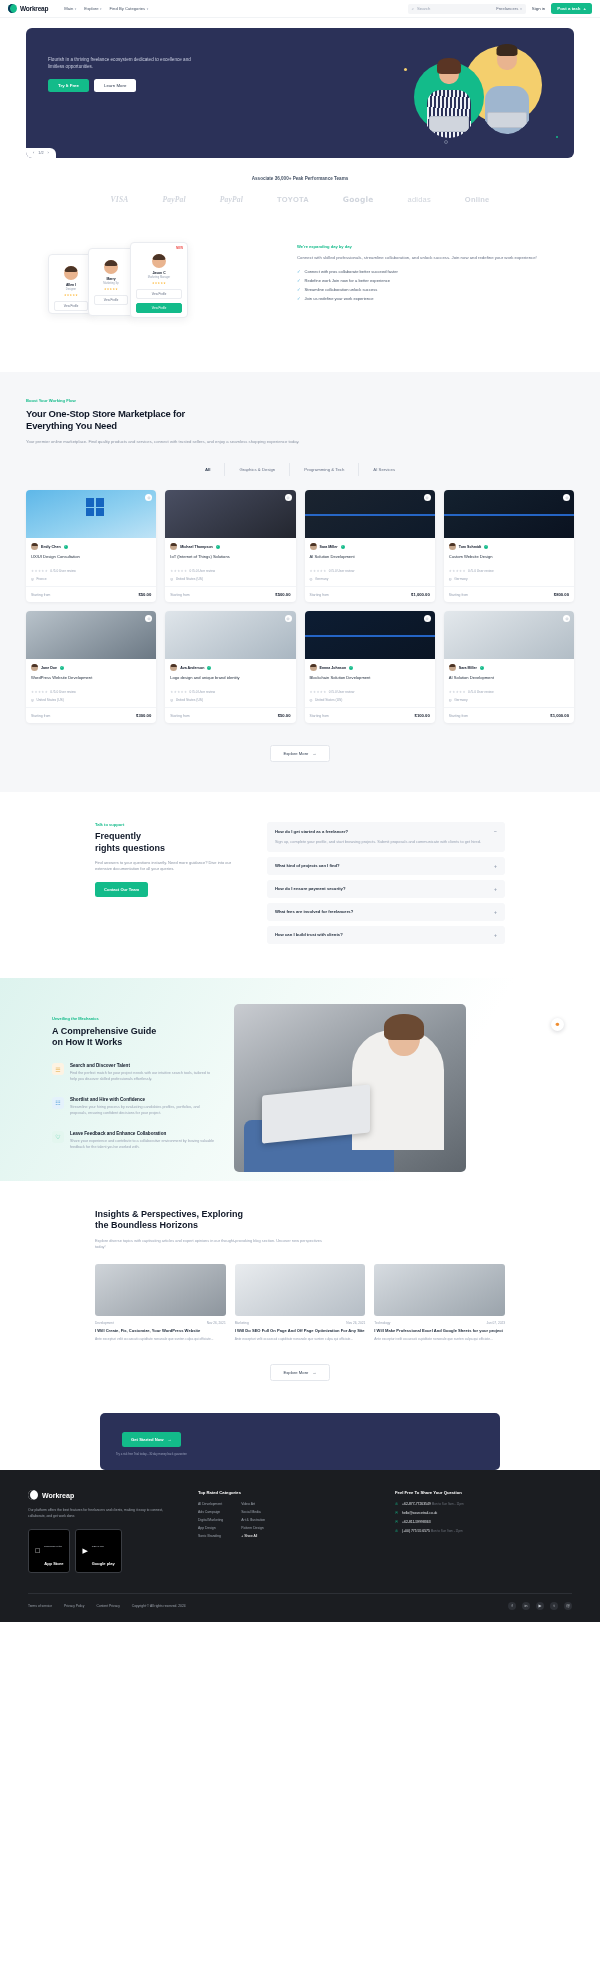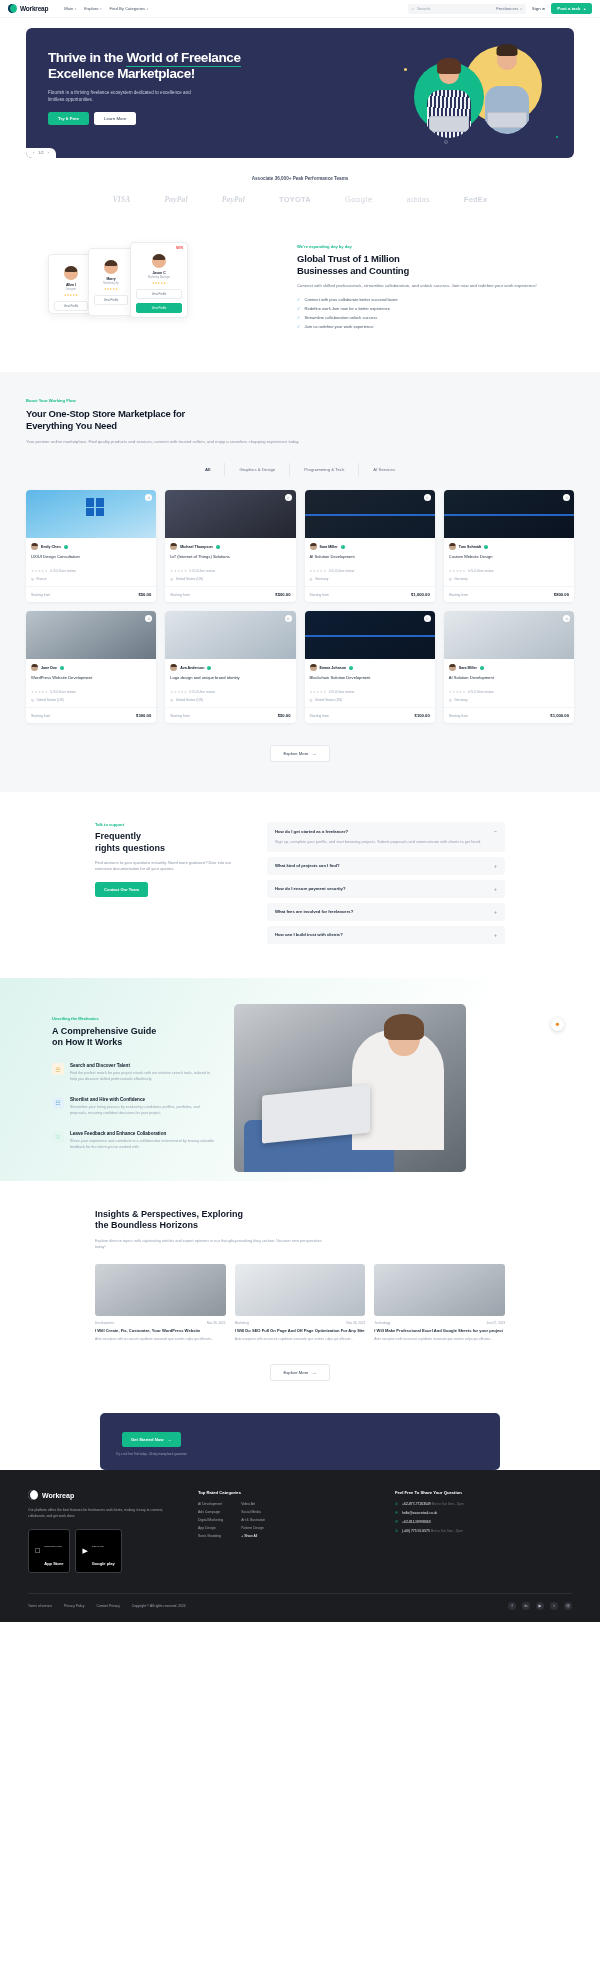--- a/index.html
+++ b/index.html
@@ -91,21 +91,21 @@
   }
   .hero-nav span { font-size: 3.8px; color: #667085; }
 
   
   .brands-sec { padding: 18px 0 22px; text-align: center; background: #fff; }
   .brands-title { font-size: 4.6px; font-weight: bold; color: #475467; }
   .brands-row { display: flex; justify-content: center; align-items: center; gap: 34px; margin-top: 14px; opacity: .45; }
   .brand-logo { font-size: 7.5px; color: #98a2b3; font-weight: bold; letter-spacing: .2px; }
   .brand-logo.visa { font-style: italic; font-family: "Liberation Serif", serif; }
   .brand-logo.paypal { font-style: italic; font-family: "Liberation Serif", serif; font-weight: bold; }
-  .brand-logo.google { font-weight: normal; font-family: "DejaVu Sans", sans-serif; }
+  .brand-logo.google { font-weight: bold; font-family: "DejaVu Sans", sans-serif; }
   .brand-logo.adidas { font-weight: normal; }
   .brand-logo.fedex { font-weight: bold; }
 
   
   .trust { display: flex; padding: 14px 26px 32px; gap: 16px; background: #fff; align-items: flex-start; }
   .trust-left { width: 255px; position: relative; height: 100px; }
   .tcard {
     position: absolute; background: #fff; border: 1px solid #eaecf0; border-radius: 4px;
     box-shadow: 0 2px 8px rgba(16,24,40,.07); padding: 5px;
   }
@@ -308,24 +308,20 @@
       <button class="btn-post">
         <span>Post a task</span>
         <span>+</span>
       </button>
     </div>
   </div>
 
   <div class="hero-sec">
     <div class="hero">
       <div class="hero-inner">
-        <h1>
-          <span>Thrive in the </span><span class="ul">World of Freelance</span><br>
-          <span>Excellence Marketplace!</span>
-        </h1>
         <p>Flourish in a thriving freelance ecosystem dedicated to excellence and limitless opportunities.</p>
         <div class="hero-btns">
           <button class="hb primary">Try It Free</button>
           <button class="hb ghost">Learn More</button>
         </div>
       </div>
       <div class="hero-art">
         <div class="blob-y"></div>
         <div class="blob-g"></div>
         <div class="person p1">
@@ -354,21 +350,21 @@
 
   <div class="brands-sec">
     <div class="brands-title">Associate 36,000+ Peak Performance Teams</div>
     <div class="brands-row">
       <div class="brand-logo visa">VISA</div>
       <div class="brand-logo paypal">PayPal</div>
       <div class="brand-logo paypal">PayPal</div>
       <div class="brand-logo">TOYOTA</div>
       <div class="brand-logo google">Google</div>
       <div class="brand-logo adidas">adidas</div>
-      <div class="brand-logo fedex">FedEx</div>
+      <div class="brand-logo fedex">Online</div>
     </div>
   </div>
 
   <div class="trust">
     <div class="trust-left">
       <div class="tcard tcard-a">
         <div class="tc-av">
             <i></i>
           </div>
         <div class="tc-name">Allen I</div>
@@ -392,24 +388,20 @@
           </div>
         <div class="tc-name">Jason C</div>
         <div class="tc-role">Marketing Manager</div>
         <div class="tc-stars">★★★★★</div>
         <div class="tc-btn">View Profile</div>
         <div class="tc-btn green">View Profile</div>
       </div>
     </div>
     <div class="trust-right">
       <div class="eyebrow">We're expanding day by day</div>
-      <h2>
-        <span>Global Trust of 1 Million</span><br>
-        <span>Businesses and Counting</span>
-      </h2>
       <p>Connect with skilled professionals, streamline collaboration, and unlock success. Join now and redefine your work experience!</p>
       <div class="ticks">
         <div class="tick">
             <span class="ck">✓</span>
             <span>Connect with pros collaborate better succeed faster</span>
           </div>
         <div class="tick">
             <span class="ck">✓</span>
             <span>Redefine work Join now for a better experience</span>
           </div>

